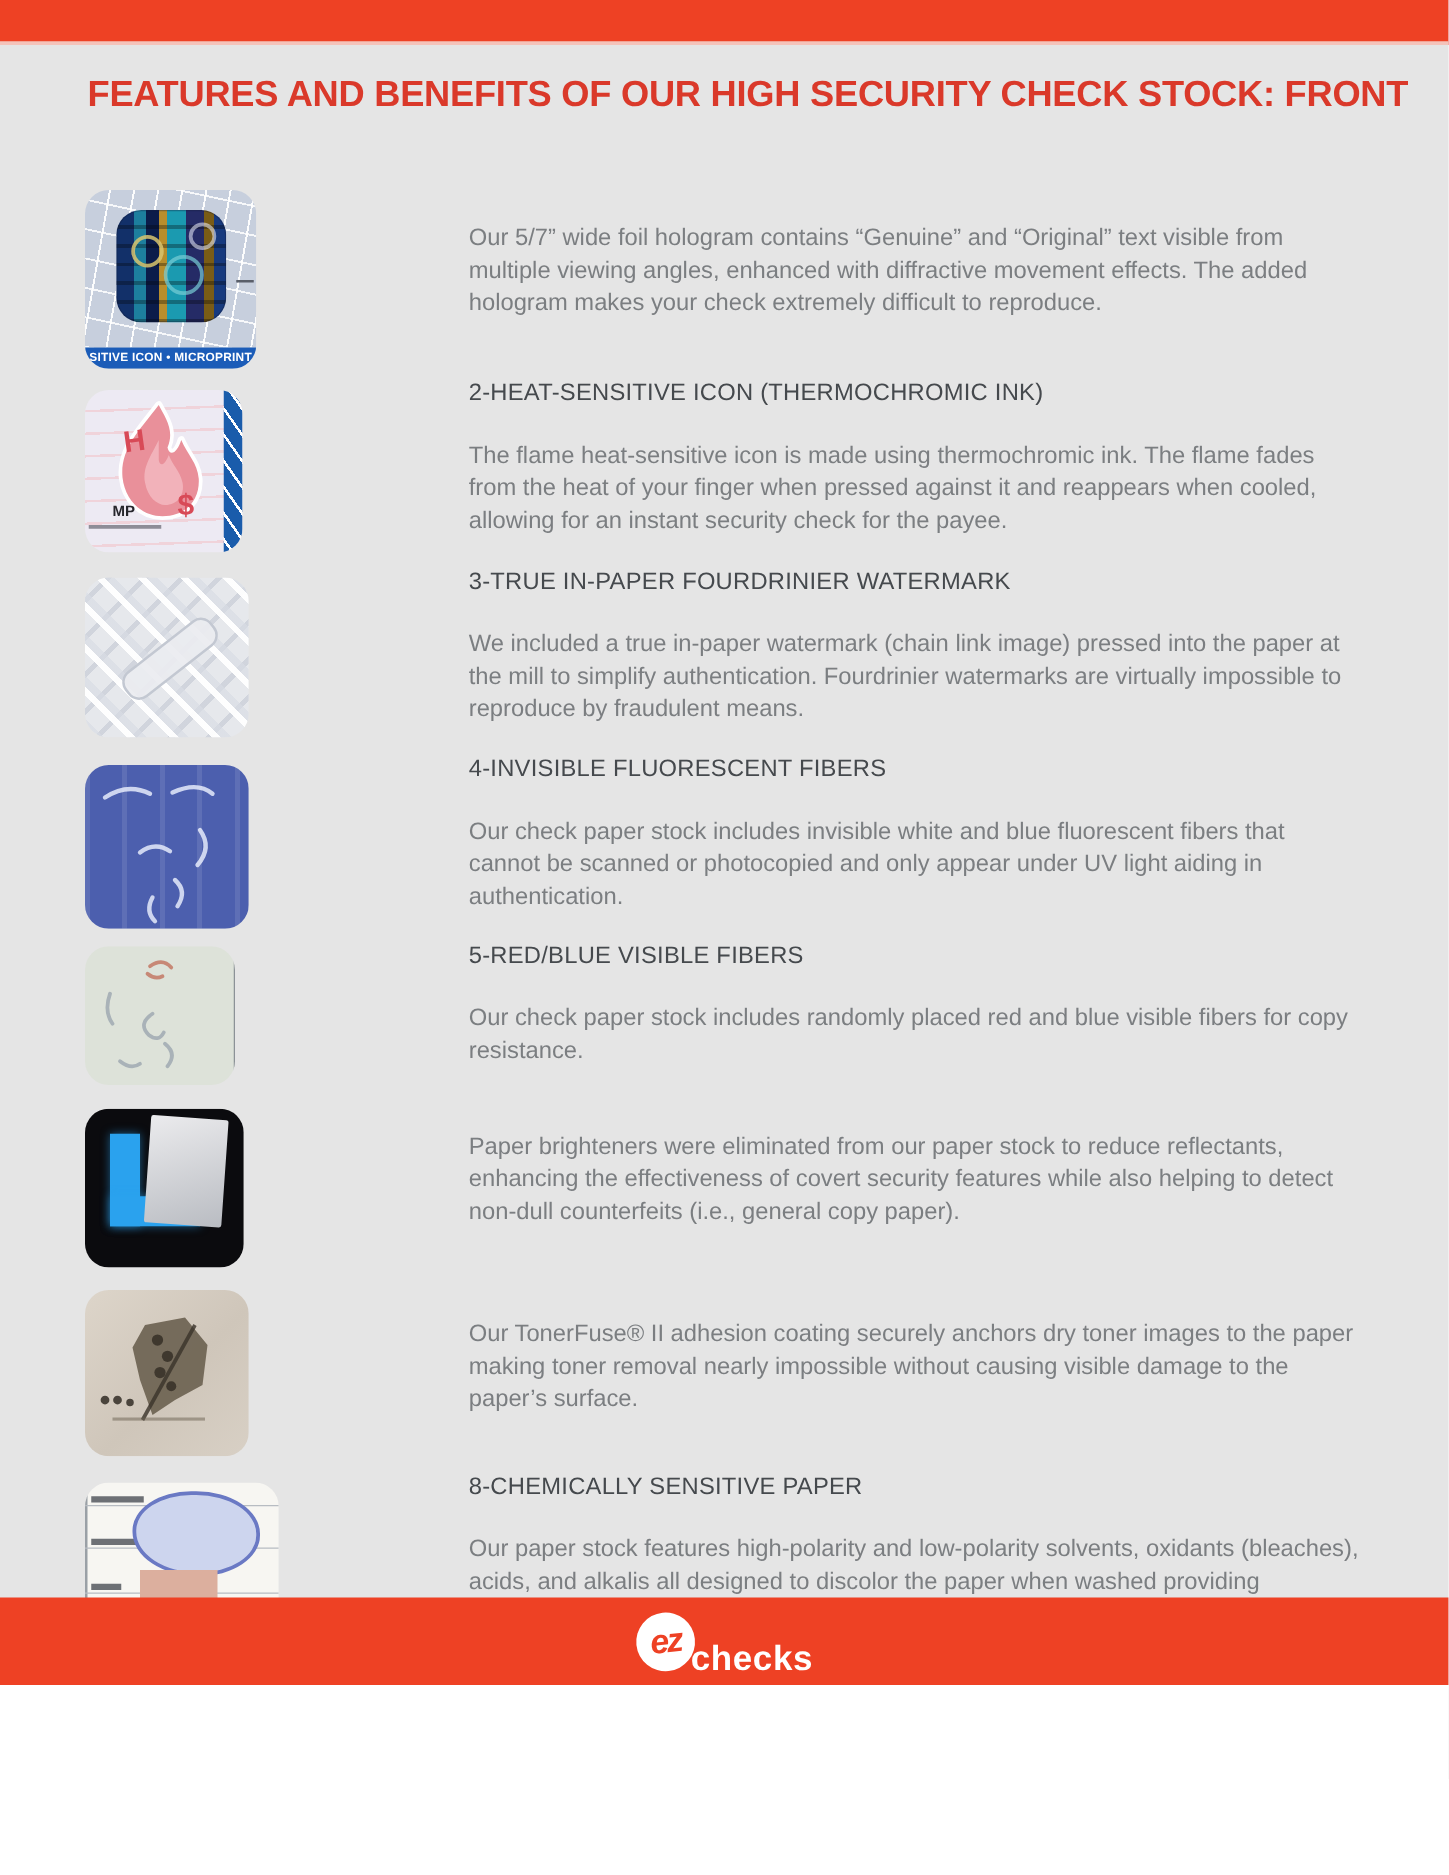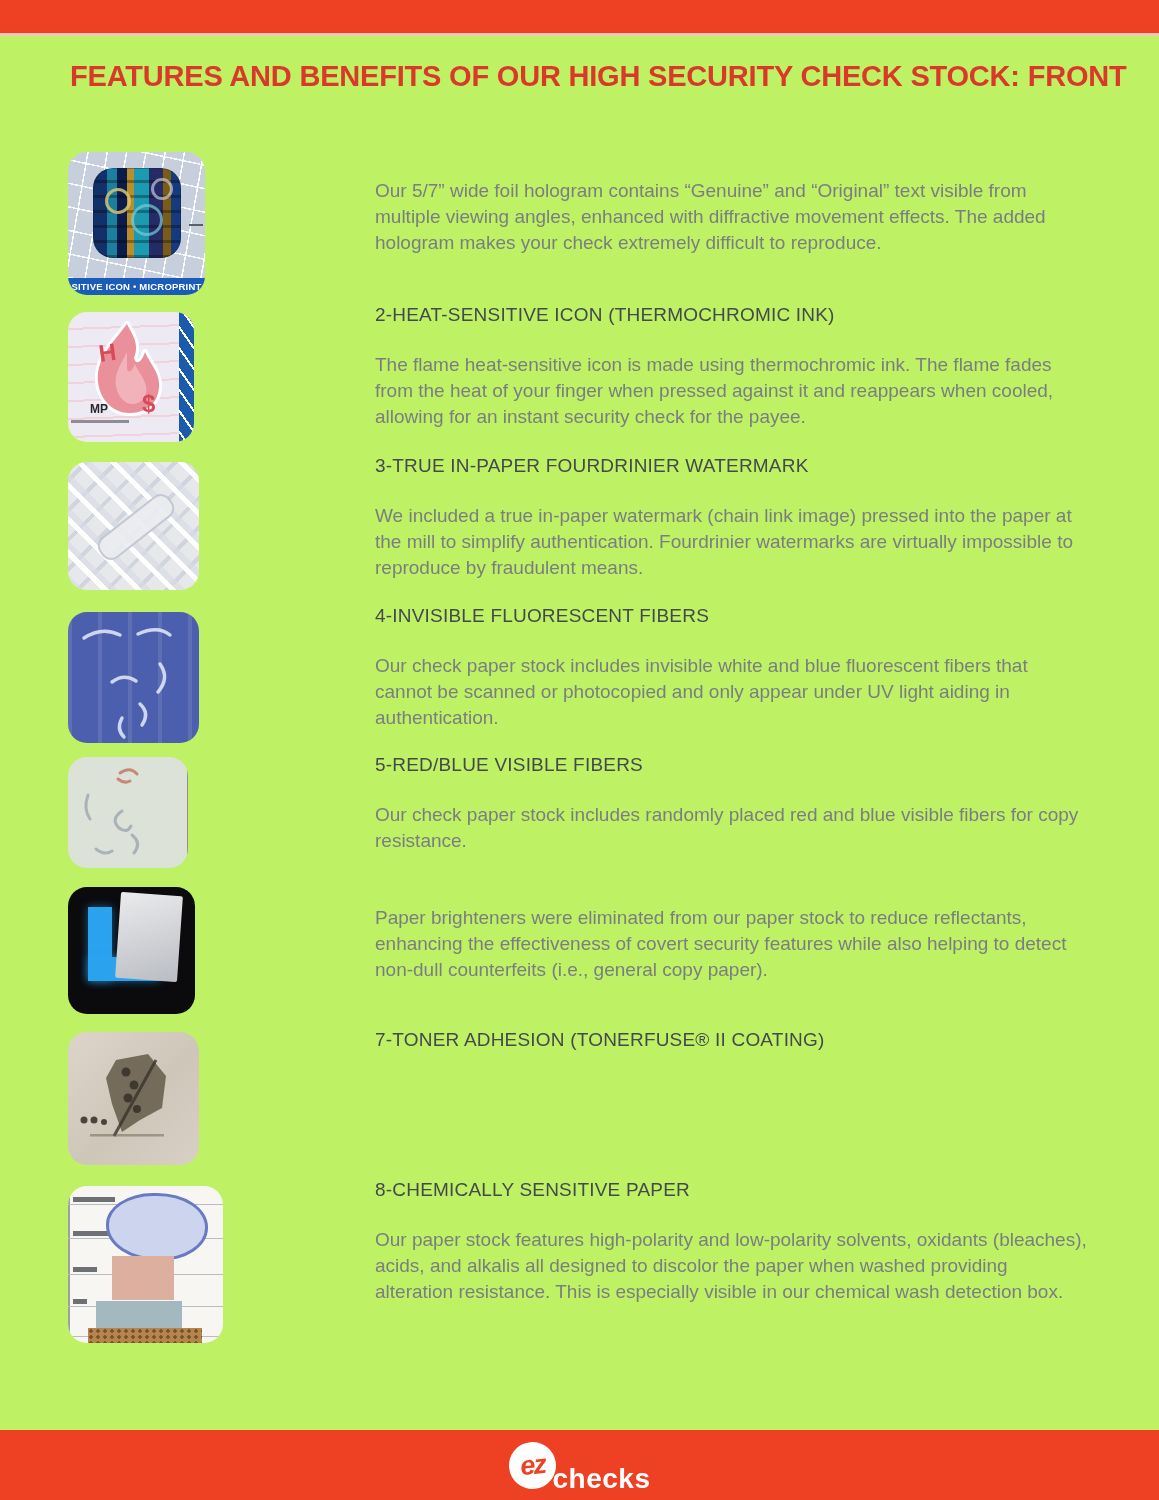--- a/index.html
+++ b/index.html
@@ -3,21 +3,21 @@
 <meta charset="utf-8">
 <style>
   :root{
     --accent:#ee4124;
     --title:#da392a;
     --heading:#45494d;
     --body:#7b7e81;
     --banner_blue:#1b5cb8;
   }
   html,body{margin:0;padding:0;background:#ffffff;}
-  .page{position:relative;width:1159px;height:1500px;margin:0 auto;background:#bef264;
+  .page{position:relative;width:1159px;height:1348px;margin:0 auto;background:#e5e5e5;
         font-family:"Liberation Sans",sans-serif;overflow:hidden;}
 
   
   .topbar{position:absolute;top:0;left:0;width:100%;height:33px;background:var(--accent);
           border-bottom:3px solid #f4c3ba;}
   .title{position:absolute;top:60px;left:70px;margin:0;font-size:29px;font-weight:bold;
          letter-spacing:-0.2px;color:var(--title);white-space:nowrap;}
 
   
   .fig{position:absolute;left:68px;overflow:hidden;border-radius:19px;}
@@ -218,21 +218,21 @@
       <path d="M46 104 L88 28" stroke="#3a332a" stroke-width="3" opacity=".8"></path>
       <g fill="#4a443c">
         <circle cx="16" cy="88" r="3.5"></circle>
           <circle cx="26" cy="88" r="3.5"></circle>
           <circle cx="36" cy="90" r="3"></circle>
       </g>
       <rect x="22" y="102" width="74" height="2.5" fill="#6a6050" opacity=".5"></rect>
     </svg>
   </figure>
   <div class="txt t7">
-    <h2>7-TONER ADHESION (TONERFUSE® II COATING)</h2>
+    <p>Our TonerFuse® II adhesion coating securely anchors dry toner images to the paper making toner removal nearly impossible without causing visible damage to the paper’s surface.</p>
   </div>
 
   <figure class="fig f8" style="margin:0;">
     <span class="chem-bg"></span>
     <span class="chem-line cl1"></span>
     <span class="chem-line cl2"></span>
     <span class="chem-line cl3"></span>
     <span class="chem-line cl4"></span>
     <span class="chem-line cl5"></span>
     <span class="chem-label cb1"></span>

